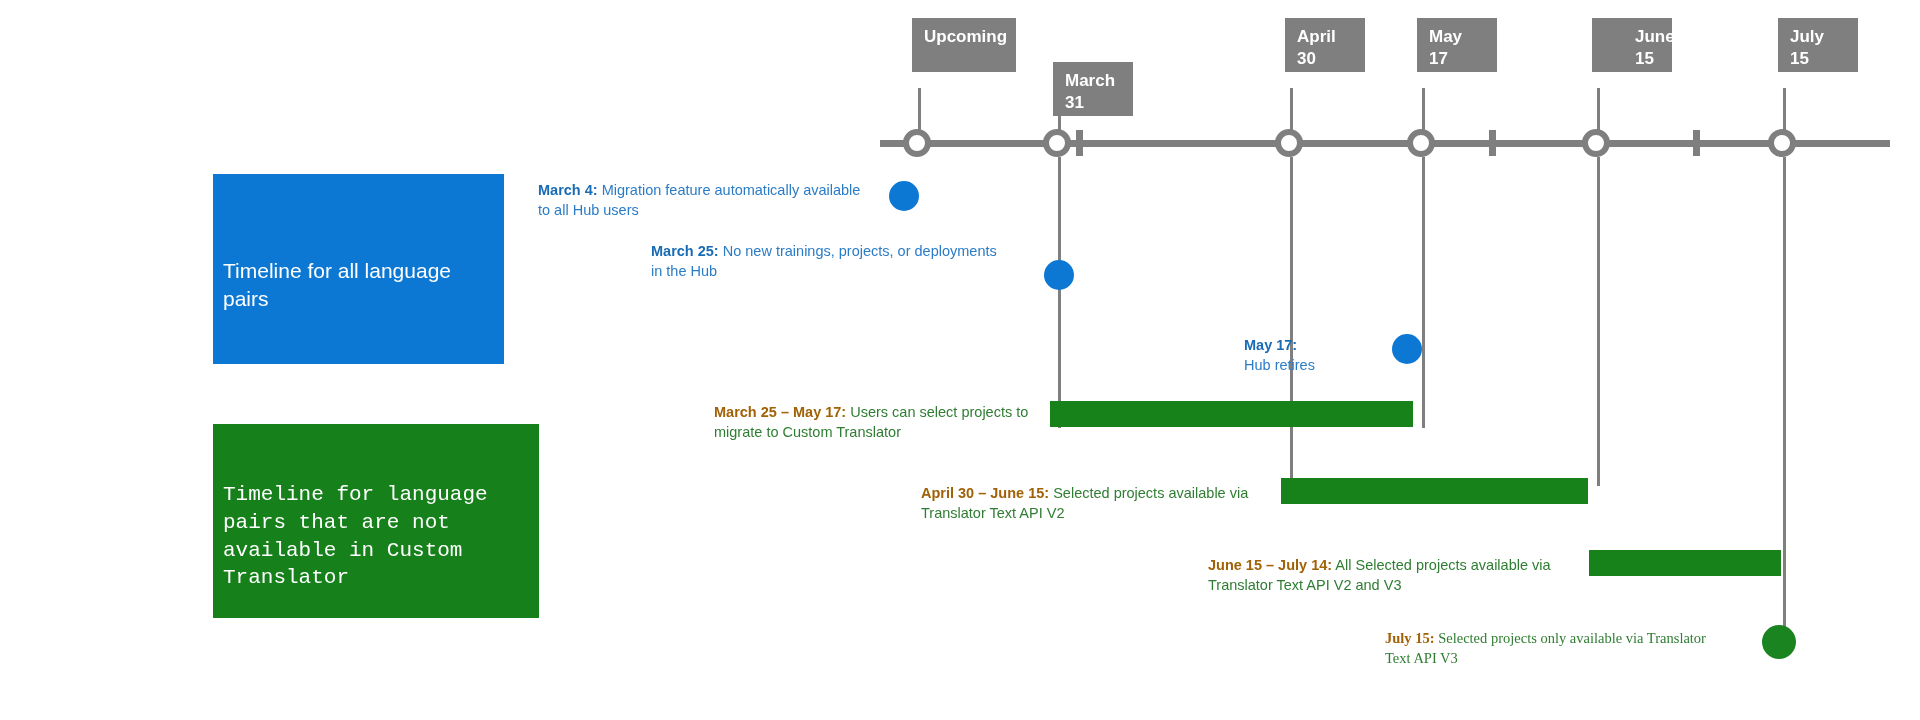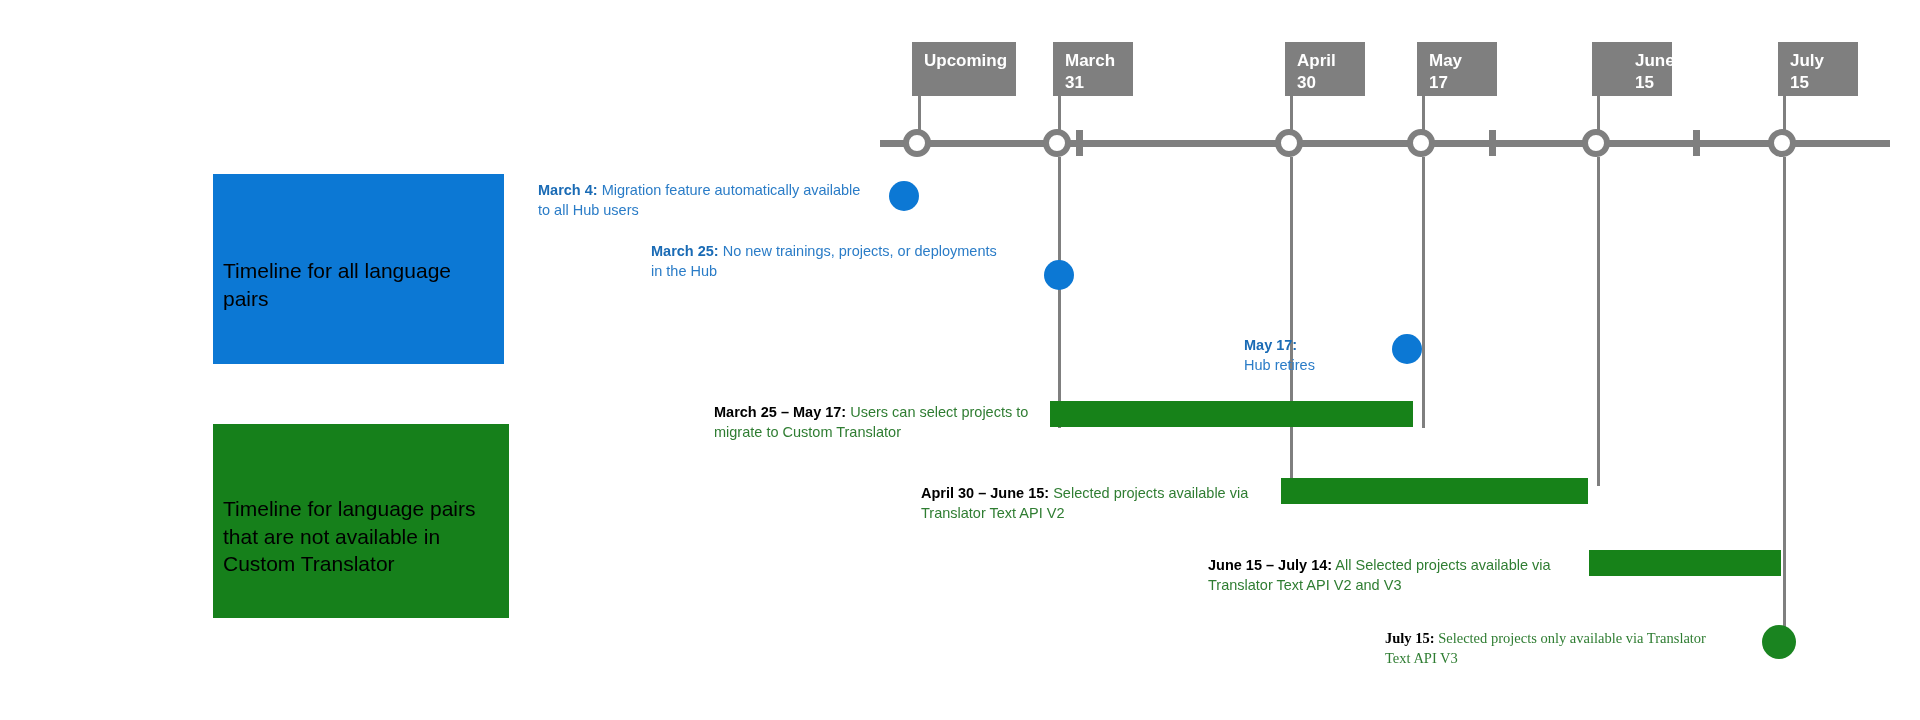--- a/index.html
+++ b/index.html
@@ -8,27 +8,27 @@
     background: #ffffff;
     font-family: "Liberation Sans", sans-serif;
     overflow: hidden;
   }
   #stage { position: relative; width: 1920px; height: 720px; background:#fff; }
 
   
   .legend-box {
     position: absolute;
     display: flex; align-items: center;
-    color: #000000;
+    color: #ffffff;
     font-size: 21px;
     line-height: 1.32;
     padding: 1px 12px 0 10px;
   }
   #legend-blue  { left: 213px; top: 174px; width: 291px; height: 190px; background: #0c78d4; }
-  #legend-green { left: 213px; top: 424px; width: 296px; height: 194px; background: #16801b; }
+  #legend-green { left: 213px; top: 424px; width: 326px; height: 194px; background: #16801b; font-family: Liberation Mono, monospace; }
   #legend-blue  .legend-text { margin-top: 30px; }
   #legend-green .legend-text { margin-top: 30px; }
 
   
   #axis {
     position: absolute;
     left: 880px; top: 140px;
     width: 1010px; height: 7px;
     background: #7f7f7f;
   }
@@ -53,21 +53,21 @@
     top: 88px; height: 55px;
   }
   .flag {
     position: absolute;
     background: #7f7f7f;
     color: #ffffff;
     font-size: 17px;
     font-weight: bold;
     line-height: 1.28;
     padding: 8px 10px 0 12px;
-    top: 42px;
+    top: 18px;
     width: 80px; height: 54px;
   }
   .flag.wide { width: 104px; }
 
   
   .droplinev {
     position: absolute;
     width: 3px;
     background: #7f7f7f;
   }
@@ -76,21 +76,21 @@
   .anno {
     position: absolute;
     font-size: 14.5px;
     line-height: 1.38;
     white-space: nowrap;
   }
   .anno .lead { font-weight: bold; }
   .anno.blue  { color: #2a7cc7; }
   .anno.blue .lead { color: #1a6bb5; }
   .anno.green { color: #2f7d32; }
-  .anno.green .lead { color: #000000; }
+  .anno.green .lead { color: #a16207; }
 
   .dot {
     position: absolute;
     width: 30px; height: 30px;
     border-radius: 50%;
     background: #0c78d4;
   }
   .dot.greendot { background: #1a8420; }
 
   .bar {
@@ -117,21 +117,21 @@
   <div class="tick" style="left:1076px;"></div>
   <div class="tick" style="left:1489px;"></div>
   <div class="tick" style="left:1693px;"></div>
 
   <div class="flag wide" style="left:912px;">
     <span>Upcoming</span>
   </div>
   <div class="stem" style="left:918px;"></div>
   <div class="node" style="left:903px;"></div>
 
-  <div class="flag" style="left:1053px;">
+  <div class="flag" style="left:1053px;margin-top:44px;">
     <div>March</div>
     <div>31</div>
   </div>
   <div class="stem" style="left:1058px;"></div>
   <div class="node" style="left:1043px;"></div>
   <div class="droplinev" style="left:1058px; top:157px; height:271px;"></div>
 
   <div class="flag" style="left:1285px;">
     <div>April</div>
     <div>30</div>

